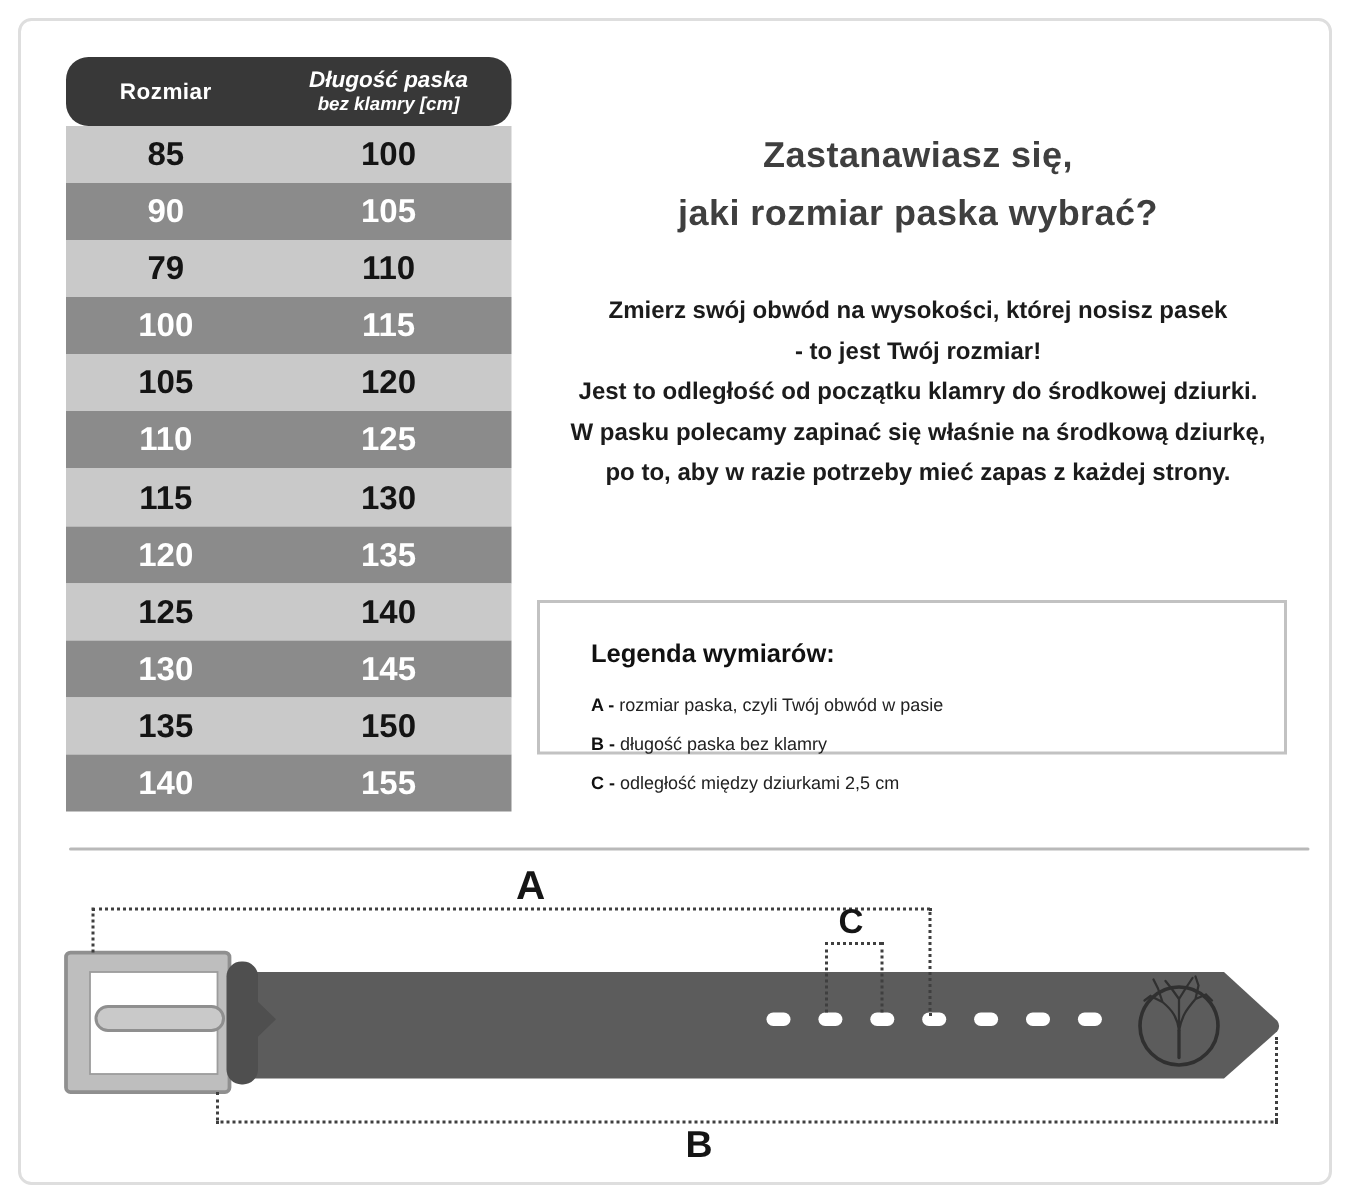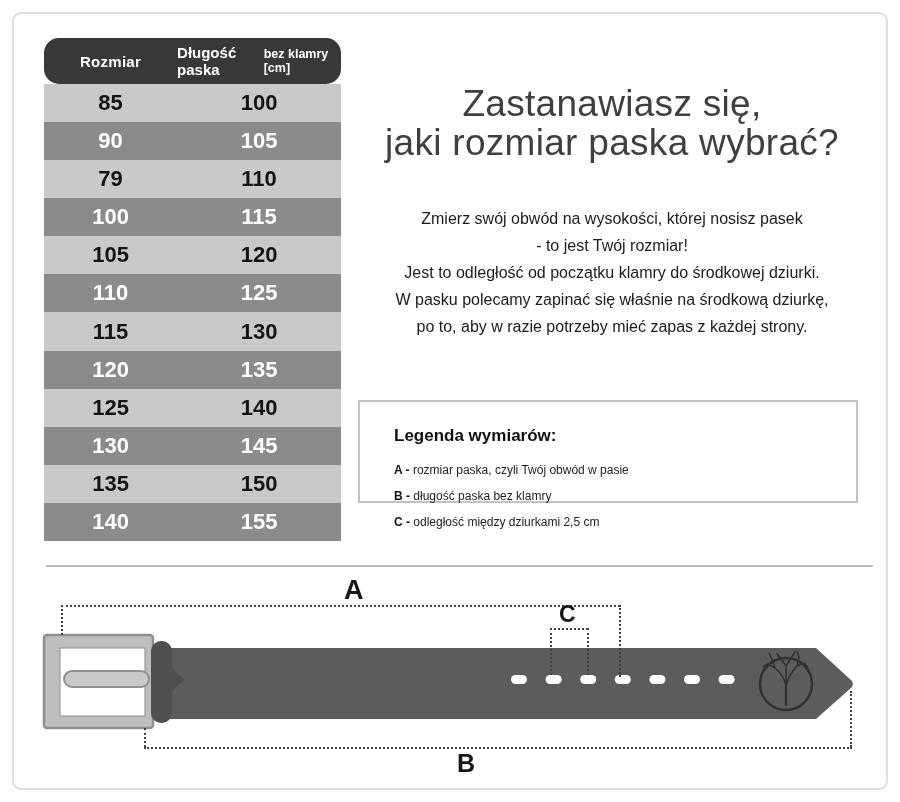--- a/index.html
+++ b/index.html
@@ -16,39 +16,39 @@
   
   .size-table{
     position:absolute;left:44px;top:38px;width:297px;height:503px;
     display:flex;flex-direction:column;
   }
   .thead{
     height:46px;min-height:46px;background:var(--table-header-bg,#383838);
     color:#ffffff;display:flex;font-weight:bold;border-radius:15px;
   }
   .th1{width:44.8%;display:flex;align-items:center;justify-content:center;font-size:15px;letter-spacing:.3px;}
-  .th2{width:55.2%;display:flex;align-items:center;justify-content:center;line-height:1.15;}
+  .th2{width:55.2%;display:flex;flex-direction:column;align-items:center;justify-content:center;line-height:1.15;font-style:italic;}
   .th2 .l1{font-size:15px;}
   .th2 .l2{font-size:12.5px;}
   .trows{flex:1;display:flex;flex-direction:column;}
   .trow{flex:1;display:flex;font-weight:bold;font-size:22px;}
   .trow.light{background:var(--row-light,#c9c9c9);color:#141414;}
   .trow.dark{background:var(--row-dark,#8b8b8b);color:#ffffff;}
   .tcell{display:flex;align-items:center;justify-content:center;}
   .tc1{width:44.8%;}
   .tc2{width:55.2%;}
   
   .heading{
     position:absolute;left:347px;top:84px;width:530px;text-align:center;
-    font-weight:normal;font-size:37px;line-height:39px;
+    font-weight:bold;font-size:24px;line-height:39px;
     color:var(--heading-text,#3f3f3f);letter-spacing:.3px;
   }
   .body-text{
-    position:absolute;left:342px;top:205px;width:540px;text-align:center;
-    font-weight:normal;font-size:16px;line-height:27px;
+    position:absolute;left:342px;top:194px;width:540px;text-align:center;
+    font-weight:bold;font-size:16px;line-height:27px;
     color:var(--body-text,#1b1b1b);
   }
   .legend{
     position:absolute;left:358px;top:400px;width:500px;height:103px;
     border:2px solid var(--legend-border,#c2c2c2);box-sizing:border-box;
     padding:24px 10px 0 34px;background:#ffffff;
   }
   .legend-title{font-weight:bold;font-size:17px;color:#111;margin-bottom:11px;}
   .legend-item{font-size:12px;line-height:26px;color:#222;}
   .legend-item b{color:#111;}

